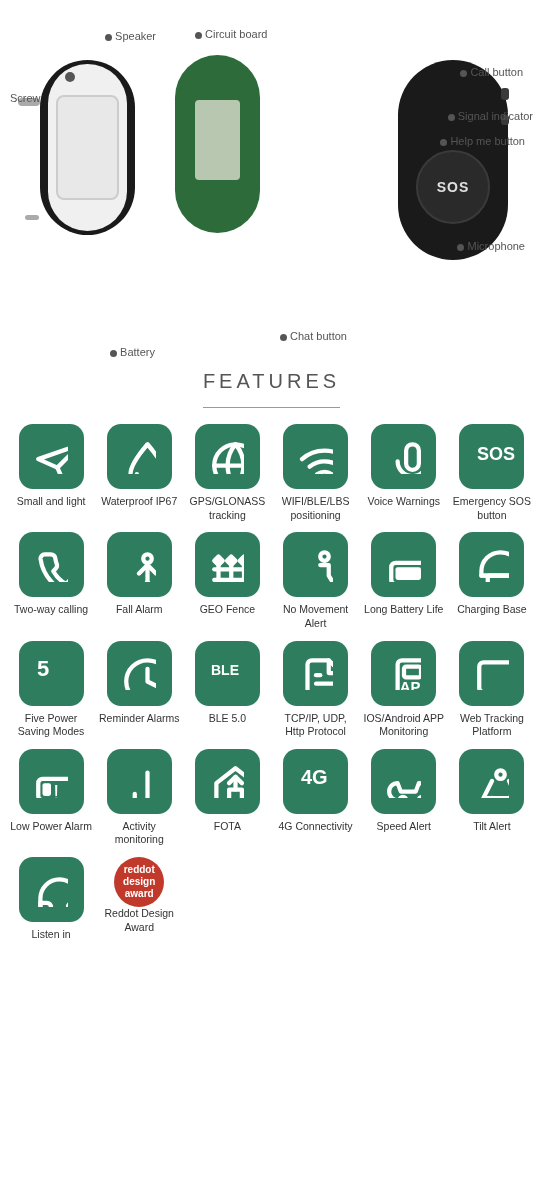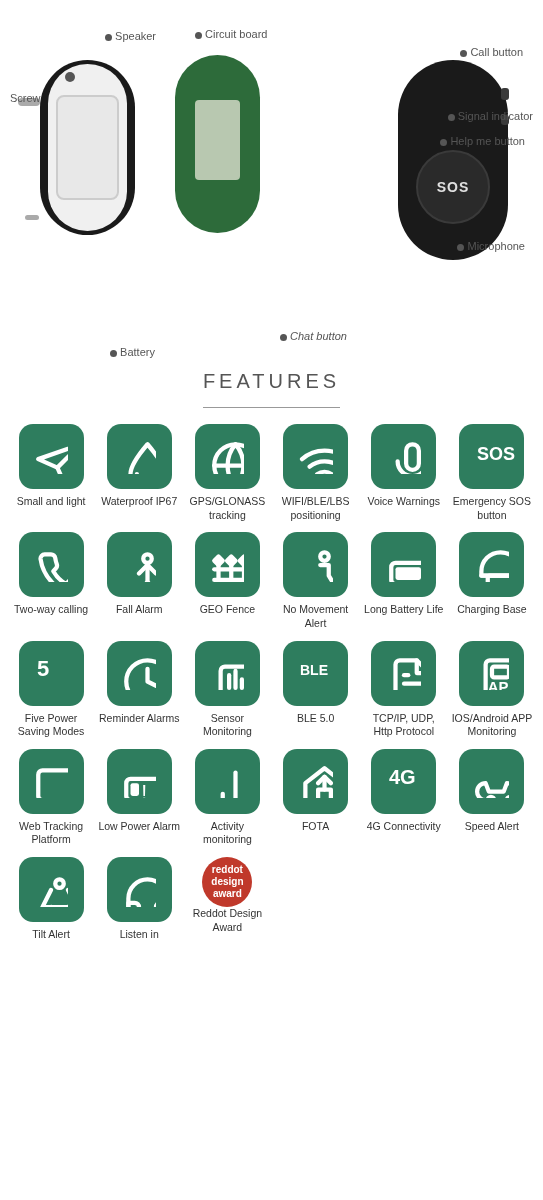--- a/index.html
+++ b/index.html
@@ -222,39 +222,39 @@
     <div class="device-front-sos">SOS</div>
     <div class="device-btn-top"></div>
     <div class="device-btn-mid"></div>
 
     <div class="label" style="top:10px; left:95px;">
       <span class="dot"></span> <span>Speaker</span>
     </div>
     <div class="label" style="top:8px; left:185px;">
       <span class="dot"></span> <span>Circuit board</span>
     </div>
-    <div class="label" style="top:26px; right:10px;">
+    <div class="label" style="top:46px; right:10px;">
       <span class="dot"></span> <span>Call button</span>
     </div>
     <div class="label" style="top:72px; left:0px;">
       <span>Screw</span>
     </div>
     <div class="label" style="top:90px; right:0;">
       <span class="dot"></span> <span>Signal indicator</span>
     </div>
     <div class="label" style="top:115px; right:8px;">
       <span class="dot"></span> <span>Help me button</span>
     </div>
     <div class="label" style="top:220px; right:8px;">
       <span class="dot"></span> <span>Microphone</span>
     </div>
     <div class="label" style="top:326px; left:100px;">
       <span class="dot"></span> <span>Battery</span>
     </div>
-    <div class="label" style="top:310px; left:270px;font-style:italic;">
+    <div class="label" style="top:310px; left:270px;">
       <span class="dot"></span> <span>Chat button</span>
     </div>
   </div>
 </div>
 
 <div class="features-section">
   <div class="features-title-wrap">
     <span class="features-title">FEATURES</span>
   </div>
   <div class="features-grid" id="features-grid">
@@ -419,33 +419,20 @@
             <svg viewBox="0 0 24 24">
               <circle cx="12" cy="12" r="10"></circle>
               <polyline points="12 6 12 12 16 14"></polyline>
             </svg>
           </svg>
     </div>
         <span class="feature-label">Reminder Alarms</span>
       </div>
       <div class="feature-item">
         <div class="feature-icon-box">
-      <svg viewBox="0 0 24 24" style="width:34px;height:34px;fill:none;stroke:#fff;stroke-width:2;stroke-linecap:round;stroke-linejoin:round;">
-            <svg viewBox="0 0 24 24">
-              <rect x="5" y="5" width="14" height="14" rx="2"></rect>
-              <line x1="9" y1="9" x2="9" y2="15"></line>
-              <line x1="12" y1="7" x2="12" y2="15"></line>
-              <line x1="15" y1="11" x2="15" y2="15"></line>
-            </svg>
-          </svg>
-    </div>
-        <span class="feature-label">Sensor Monitoring</span>
-      </div>
-      <div class="feature-item">
-        <div class="feature-icon-box">
       <svg viewBox="0 0 38 38" style="width:50px;height:38px;fill:none;stroke:none;">
             <text x="3" y="21" font-size="14" fill="white" font-weight="bold" font-family="Arial">BLE</text>
           </svg>
     </div>
         <span class="feature-label">BLE 5.0</span>
       </div>
       <div class="feature-item">
         <div class="feature-icon-box">
       <svg viewBox="0 0 24 24" style="width:34px;height:34px;fill:none;stroke:#fff;stroke-width:2;stroke-linecap:round;stroke-linejoin:round;">
             <svg viewBox="0 0 24 24">

